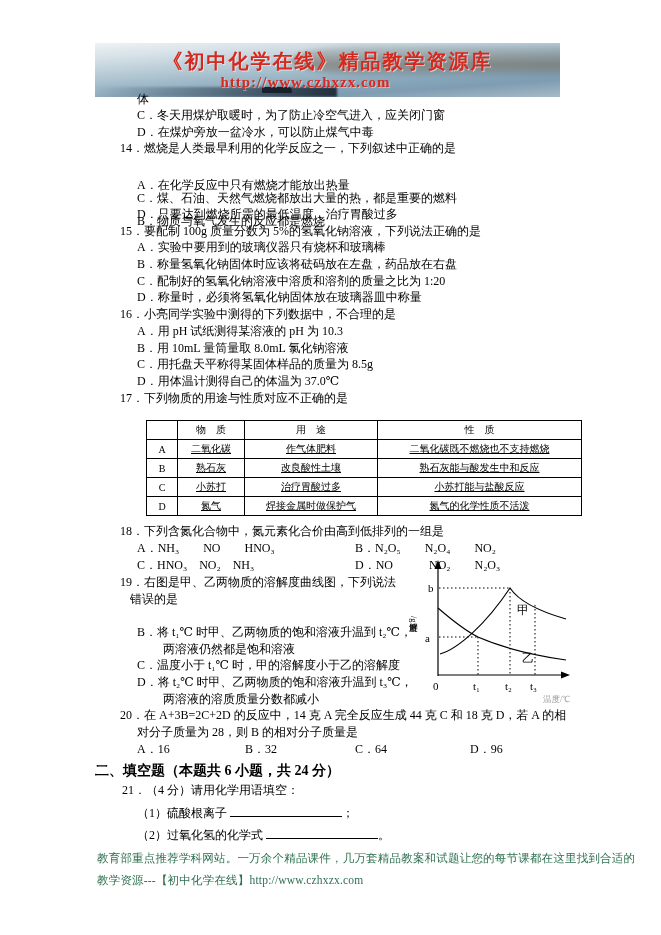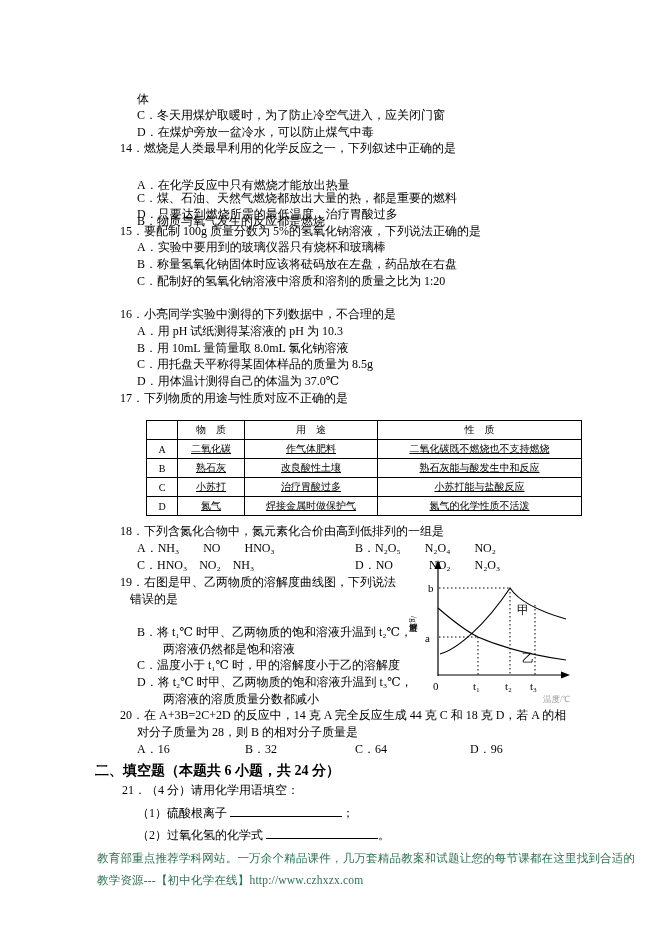--- a/index.html
+++ b/index.html
@@ -61,35 +61,43 @@
   .graph { position:absolute; left:398px; top:556px; }
 
   
   .footer-line { position:absolute; left:97px; font-size:11.5px; color:#2f7050; white-space:nowrap; letter-spacing:0.2px; }
 </style>
 </head>
 <body>
 
 <div class="page">
 
+  <div class="banner">
+    <div class="mountain"></div>
+    <div class="shore"></div>
+    <div class="boat"></div>
+    <div class="title-line">《初中化学在线》精品教学资源库</div>
+    <div class="url-line">http://www.czhxzx.com</div>
+  </div>
 
   <div class="line" style="left:137px; top:92px;">体</div>
   <div class="line" style="left:137px; top:108px;">C．冬天用煤炉取暖时，为了防止冷空气进入，应关闭门窗</div>
   <div class="line" style="left:137px; top:125px;">D．在煤炉旁放一盆冷水，可以防止煤气中毒</div>
 
   <div class="line" style="left:120px; top:141px;">14．燃烧是人类最早利用的化学反应之一，下列叙述中正确的是</div>
   <div class="line" style="left:137px; top:158px;margin-top:20px;">A．在化学反应中只有燃烧才能放出热量</div>
   <div class="line" style="left:137px; top:174px;margin-top:40px;">B．物质与氧气发生的反应都是燃烧</div>
   <div class="line" style="left:137px; top:191px;">C．煤、石油、天然气燃烧都放出大量的热，都是重要的燃料</div>
   <div class="line" style="left:137px; top:207px;">D．只要达到燃烧所需的最低温度，治疗胃酸过多</div>
 
   <div class="line" style="left:120px; top:224px;">15．要配制 100g 质量分数为 5%的氢氧化钠溶液，下列说法正确的是</div>
   <div class="line" style="left:137px; top:240px;">A．实验中要用到的玻璃仪器只有烧杯和玻璃棒</div>
   <div class="line" style="left:137px; top:257px;">B．称量氢氧化钠固体时应该将砝码放在左盘，药品放在右盘</div>
   <div class="line" style="left:137px; top:274px;">C．配制好的氢氧化钠溶液中溶质和溶剂的质量之比为 1:20</div>
+  <div class="line" style="left:137px; top:290px;">D．称量时，必须将氢氧化钠固体放在玻璃器皿中称量</div>
 
   <div class="line" style="left:120px; top:307px;">16．小亮同学实验中测得的下列数据中，不合理的是</div>
   <div class="line" style="left:137px; top:324px;">A．用 pH 试纸测得某溶液的 pH 为 10.3</div>
   <div class="line" style="left:137px; top:341px;">B．用 10mL 量筒量取 8.0mL 氯化钠溶液</div>
   <div class="line" style="left:137px; top:357px;">C．用托盘天平称得某固体样品的质量为 8.5g</div>
   <div class="line" style="left:137px; top:374px;">D．用体温计测得自己的体温为 37.0℃</div>
 
   <div class="line" style="left:120px; top:391px;">17．下列物质的用途与性质对应不正确的是</div>
   <table class="qtable">
     <tbody>

